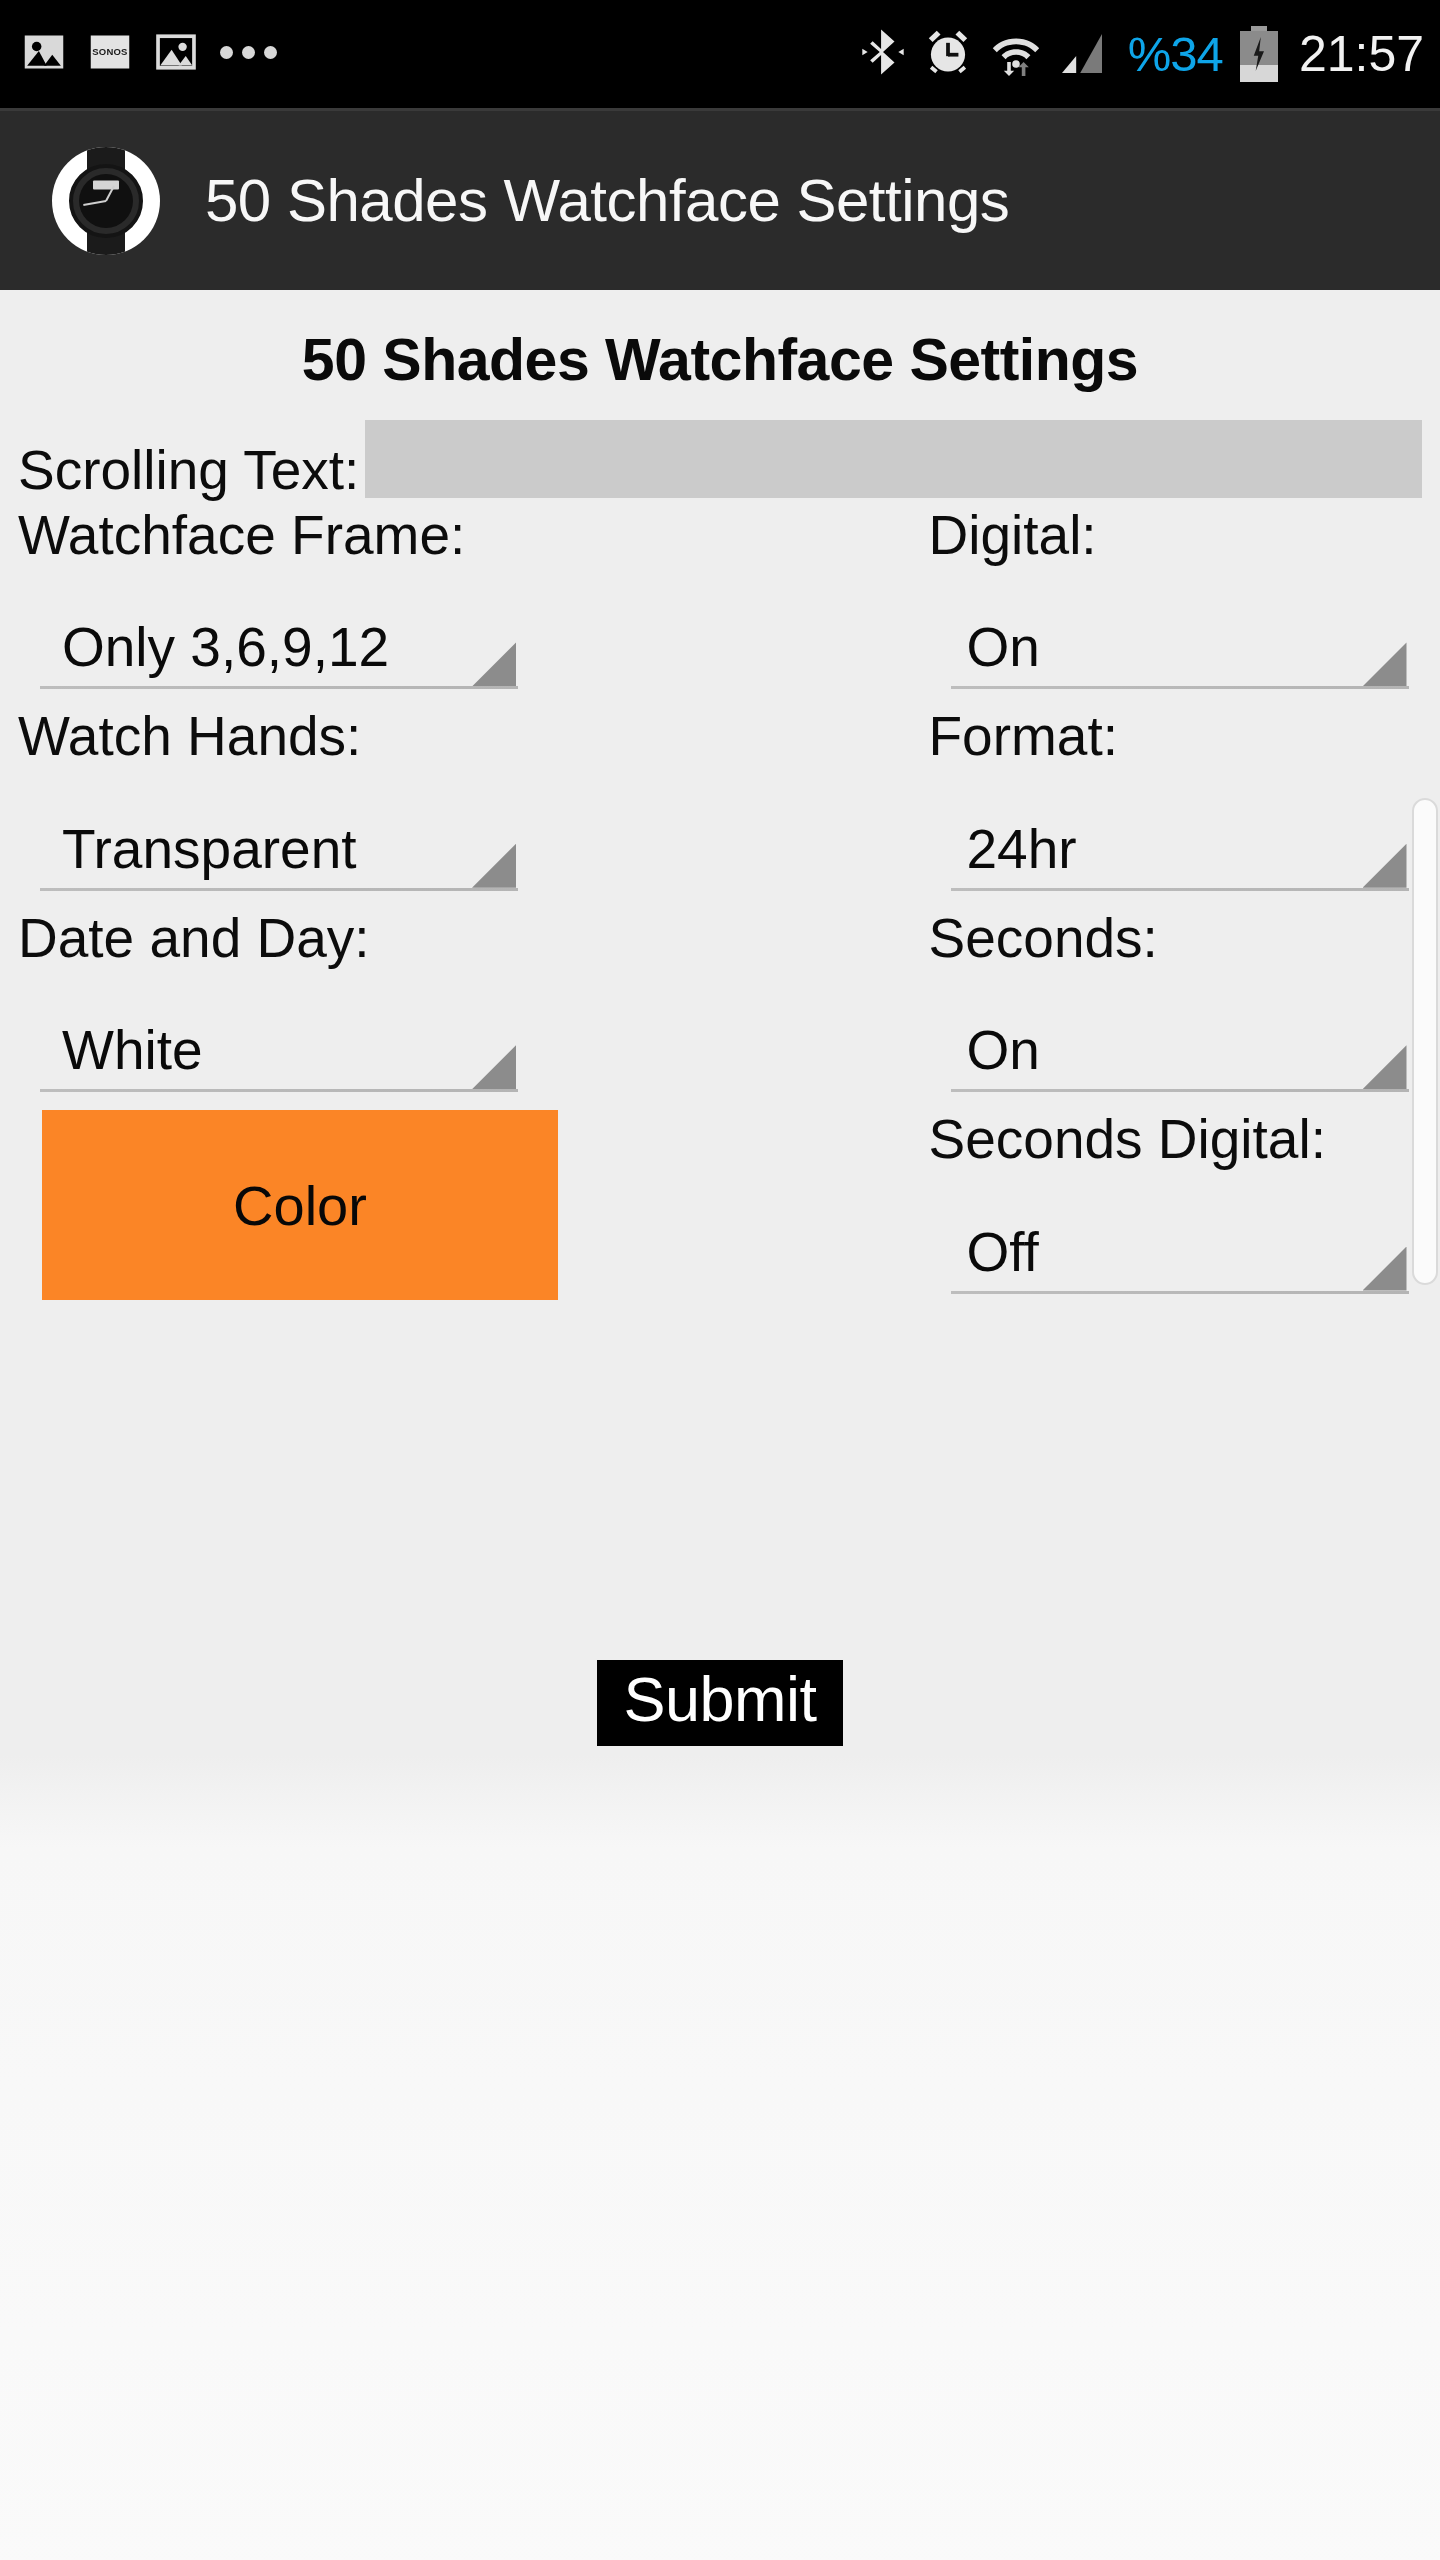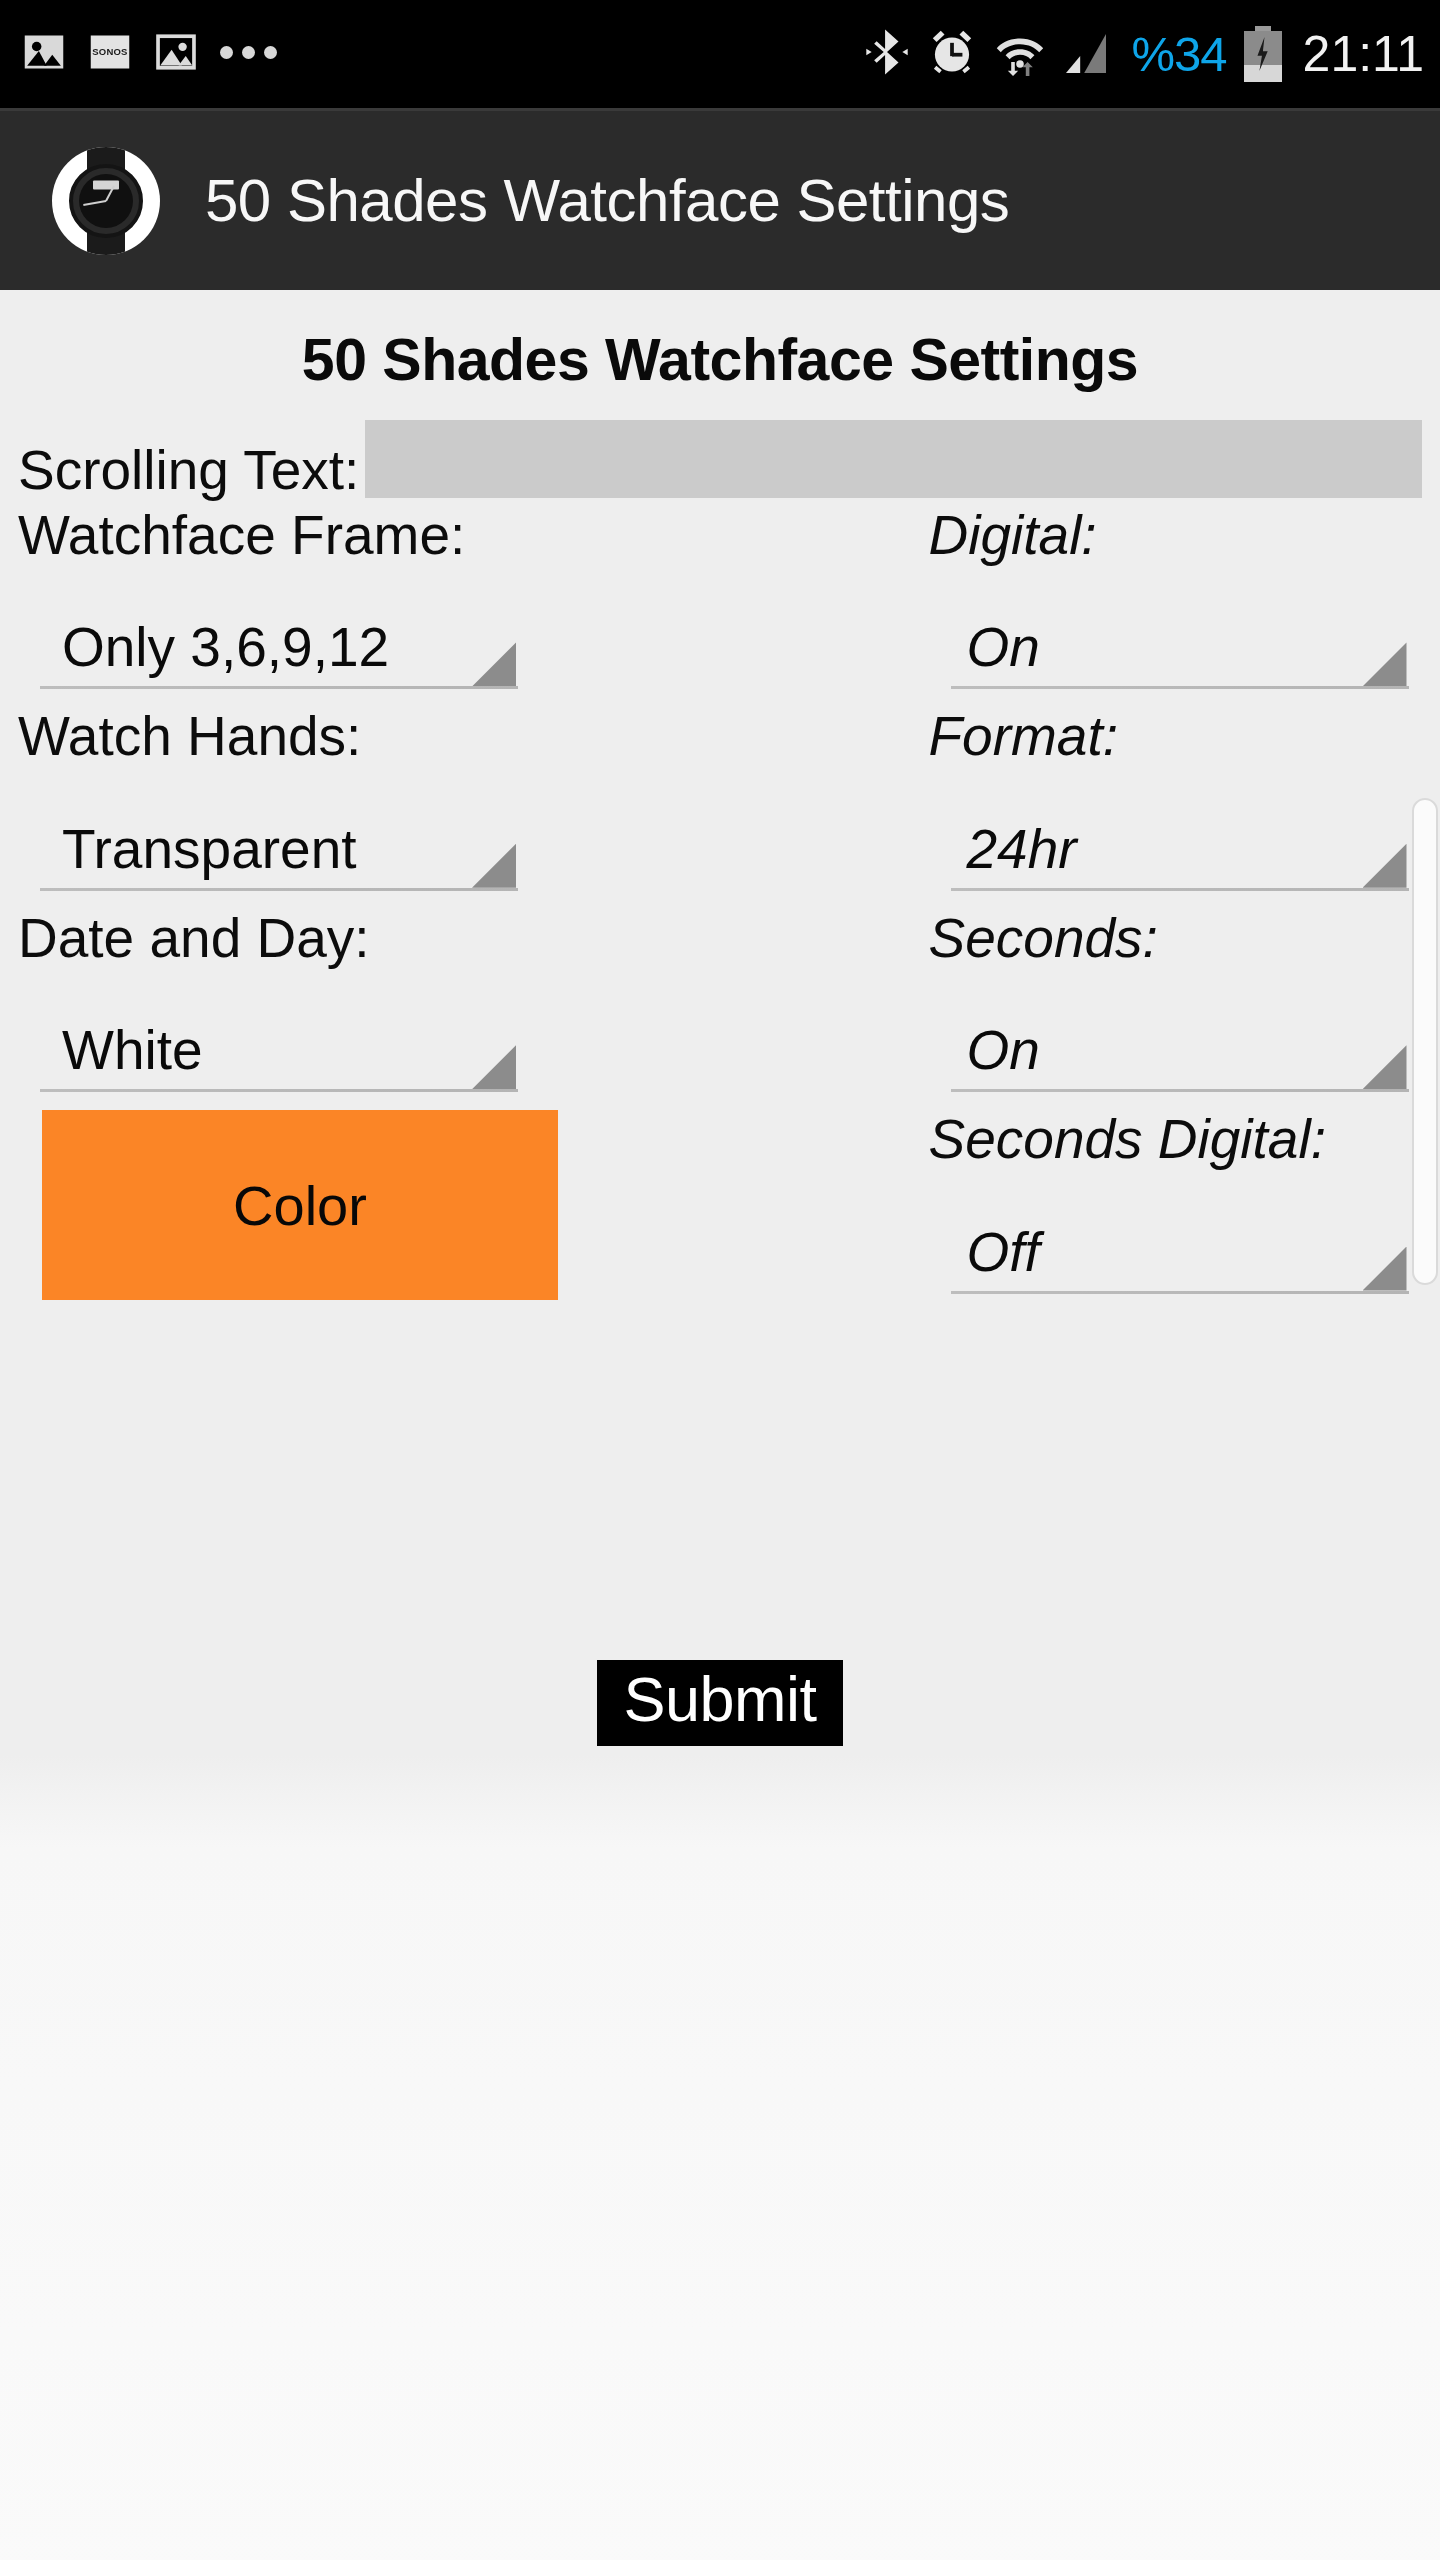--- a/index.html
+++ b/index.html
@@ -137,21 +137,21 @@
 
   
   .cols{
     position:relative;
     display:flex;
     margin-top:8px;
     gap:20px;
   }
   .col{ width:720px; }
   .col.left{ padding-left:18px; }
-  .col.right{ padding-left:200px;font-style:italic; }
+  .col.right{ padding-left:200px; }
 
   .field-label{
     font-size:55px; color:#0c0c0c;
     line-height:1.08;
     white-space:nowrap;
   }
 
   .spinner{
     position:relative;
     width:500px;
@@ -305,21 +305,21 @@
 
     <span class="sb-pct">%34</span>
 
     <span class="batt">
       <span class="cap"></span>
         <span class="body"></span>
         <span class="fill"></span>
         <span class="bolt"></span>
     </span>
 
-    <span class="sb-time">21:11</span>
+    <span class="sb-time">21:57</span>
   </div>
 </div>
 
 <div class="appbar">
   <div class="app-icon">
     <span class="watch-band"></span>
     <span class="watch-case"></span>
     <span class="watch-dial"></span>
     <span class="watch-digi"></span>
     <span class="watch-hand-h"></span>

